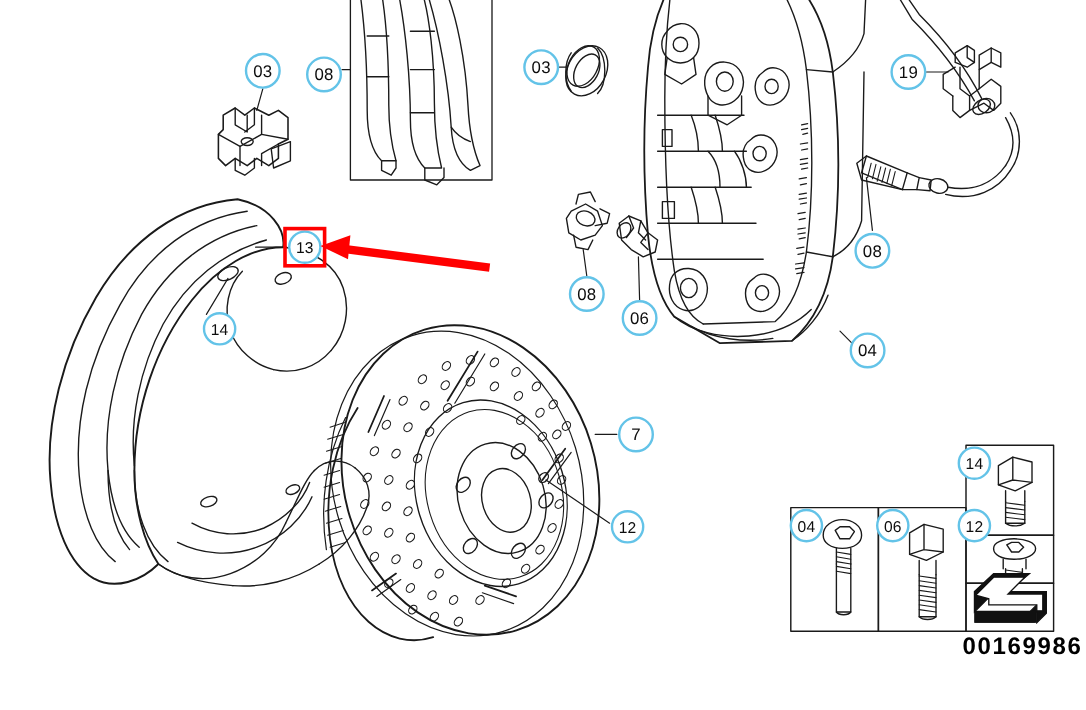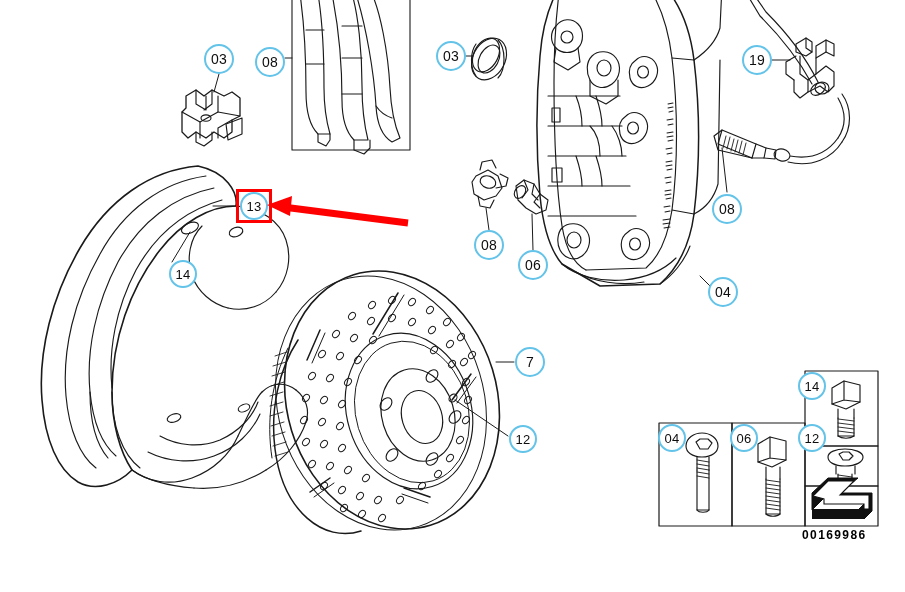--- a/index.html
+++ b/index.html
@@ -10,21 +10,21 @@
   #art{position:absolute;left:0;top:0;width:905px;height:592px;}
   .callout{position:absolute;transform:translate(-50%,-50%);
     width:30px;height:30px;border-radius:50%;
     background:#ffffff;border:2.5px solid #63c3e8;
     display:flex;align-items:center;justify-content:center;
     font-size:14px;color:#0d0d0d;letter-spacing:.2px;
     box-sizing:border-box;}
   .callout.sm{width:28px;height:28px;font-size:13px;}
   .hl-box{position:absolute;transform:translate(-50%,-50%);
     border:3px solid #ff0000;box-sizing:border-box;}
-  .partnum{position:absolute;font-size:12px;font-weight:bold;
+  .partnum{position:absolute;font-size:20px;font-weight:bold;
     color:#000;letter-spacing:1.4px;}
 </style>
 </head>
 <body>
 
 <div id="stage">
 
   <svg id="art" viewBox="0 0 905 592">
     <defs>
       <g id="holeset"></g>

